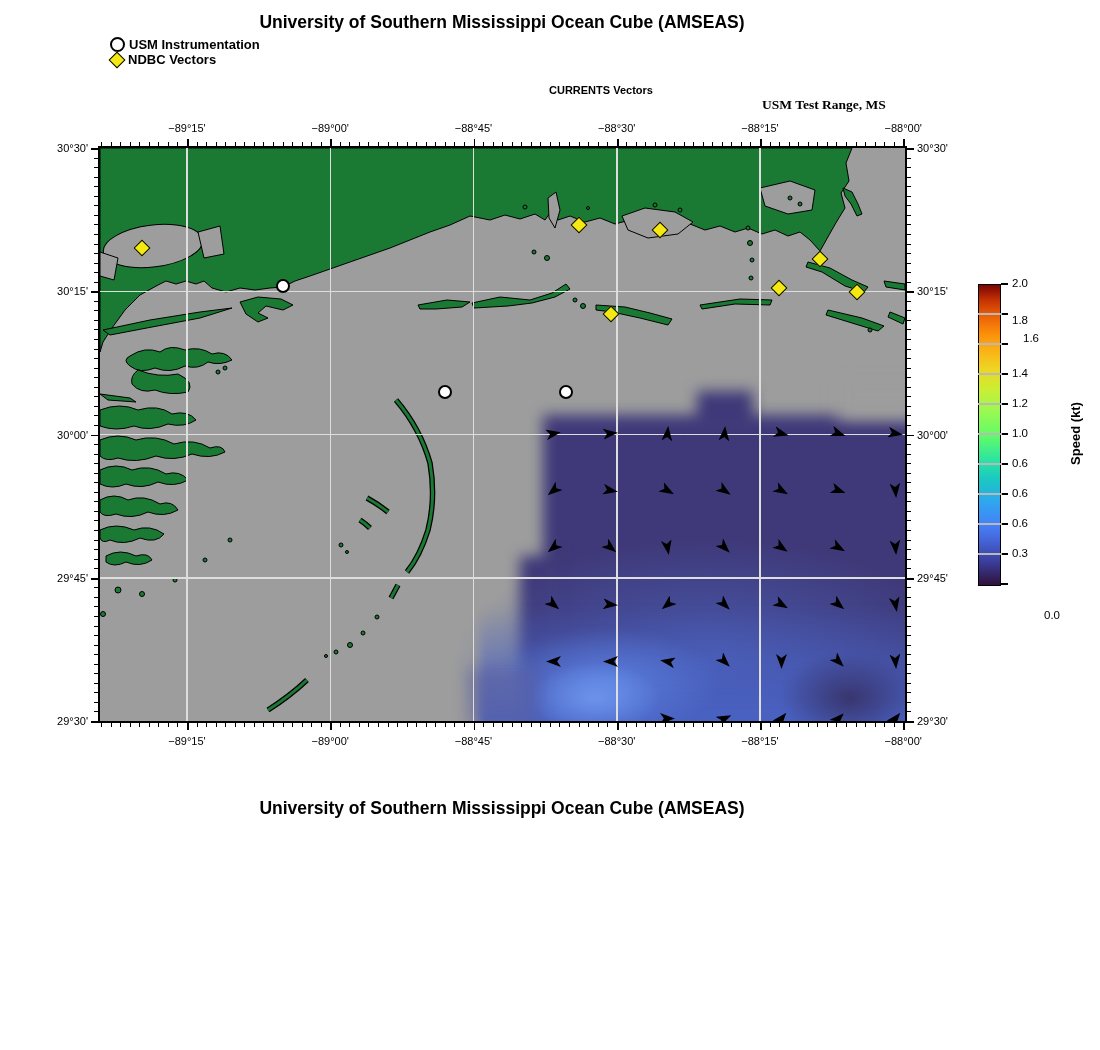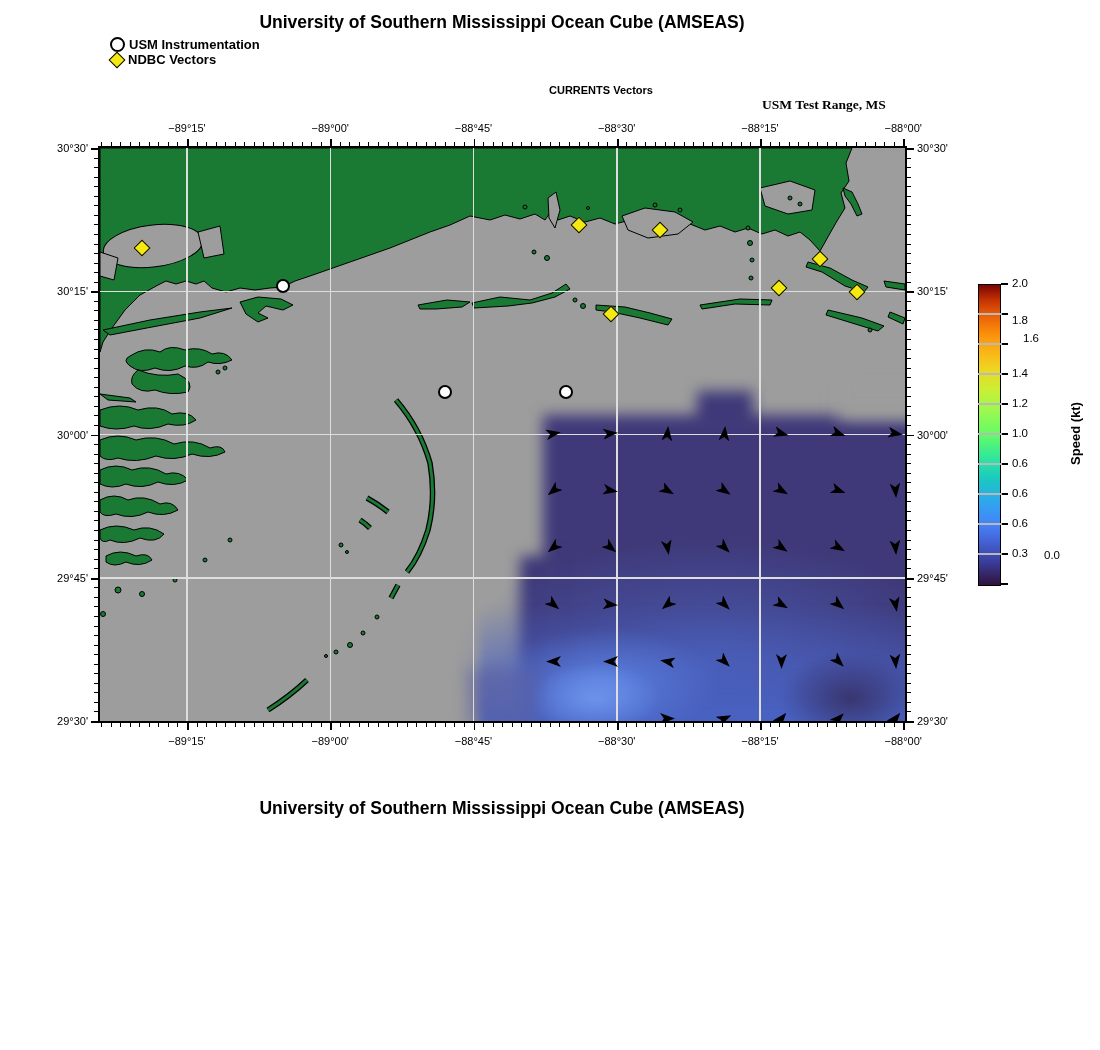--- a/index.html
+++ b/index.html
@@ -540,21 +540,21 @@
     <div class="ax-label" style="left: 917px; top: 142px; width: 58px; text-align: left;">30°30'</div>
     <div class="ax-label" style="left: 30px; top: 285.25px; width: 58px; text-align: right;">30°15'</div>
     <div class="ax-label" style="left: 917px; top: 285.25px; width: 58px; text-align: left;">30°15'</div>
     <div class="ax-label" style="left: 30px; top: 428.5px; width: 58px; text-align: right;">30°00'</div>
     <div class="ax-label" style="left: 917px; top: 428.5px; width: 58px; text-align: left;">30°00'</div>
     <div class="ax-label" style="left: 30px; top: 571.75px; width: 58px; text-align: right;">29°45'</div>
     <div class="ax-label" style="left: 917px; top: 571.75px; width: 58px; text-align: left;">29°45'</div>
     <div class="ax-label" style="left: 30px; top: 715px; width: 58px; text-align: right;">29°30'</div>
     <div class="ax-label" style="left: 917px; top: 715px; width: 58px; text-align: left;">29°30'</div>
     <div class="cbar-tick" style="top: 583.1px;"></div>
-    <div class="cbar-label" style="top: 549px; padding-left: 32px;">0.0</div>
+    <div class="cbar-label" style="top: 609px; padding-left: 32px;">0.0</div>
     <div class="cbar-grayline" style="top: 553.25px;"></div>
     <div class="cbar-tick" style="top: 553.1px;"></div>
     <div class="cbar-label" style="top: 547px;">0.3</div>
     <div class="cbar-grayline" style="top: 523.25px;"></div>
     <div class="cbar-tick" style="top: 523.1px;"></div>
     <div class="cbar-label" style="top: 517px;">0.6</div>
     <div class="cbar-grayline" style="top: 493.25px;"></div>
     <div class="cbar-tick" style="top: 493.1px;"></div>
     <div class="cbar-label" style="top: 487px;">0.6</div>
     <div class="cbar-grayline" style="top: 463.25px;"></div>

